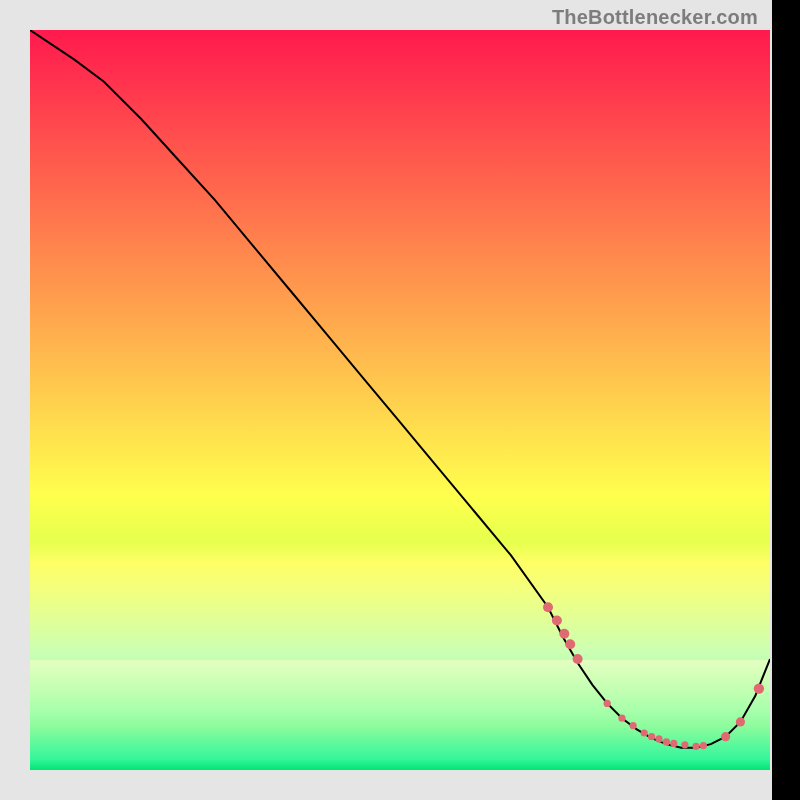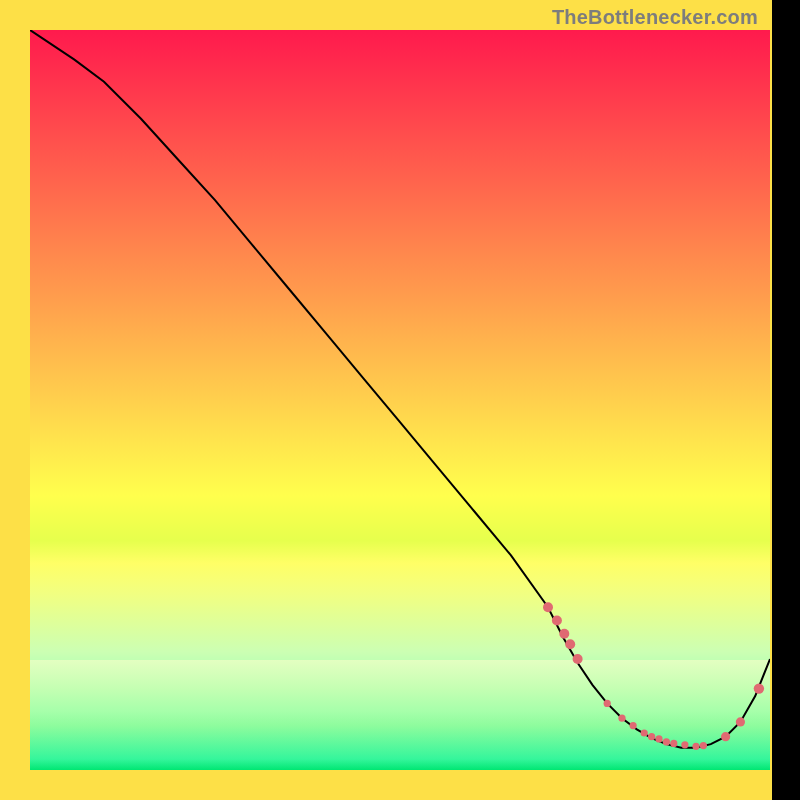--- a/index.html
+++ b/index.html
@@ -1,21 +1,21 @@
 <!DOCTYPE html>
 <html><head>
 <meta charset="utf-8">
 <style>
   * { margin: 0; padding: 0; box-sizing: border-box; }
   html, body { width: 800px; height: 800px; background: #000; overflow: hidden; }
   .stage {
     position: relative;
     width: 772px;
     height: 800px;
-    background: #fde047;
+    background: #e5e5e5;
   }
   .plot-area {
     position: absolute;
     left: 30px;
     top: 30px;
     width: 740px;
     height: 740px;
     background: linear-gradient(
       to bottom,
       #ff1a4d 0%,

